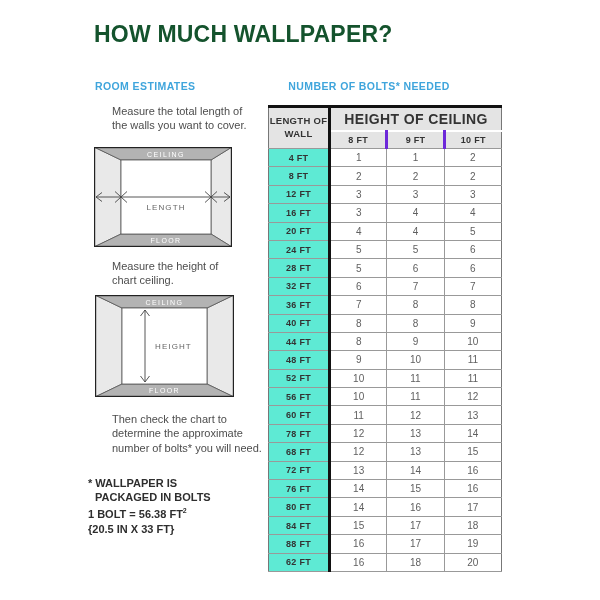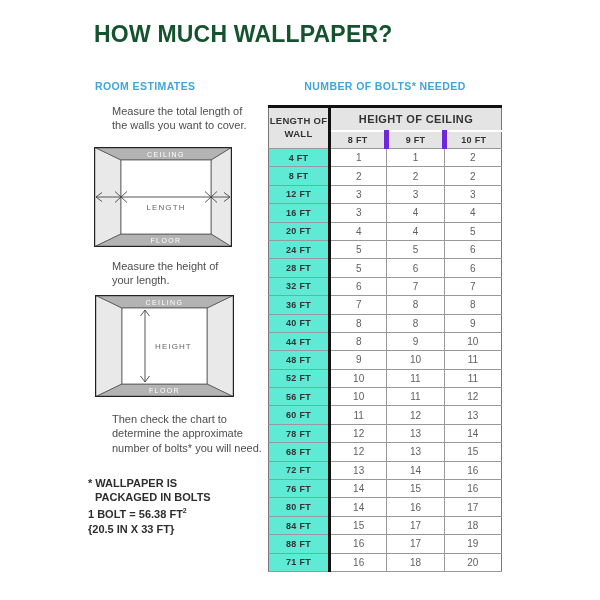--- a/index.html
+++ b/index.html
@@ -10,21 +10,21 @@
   }
   .abs{position:absolute;}
   .page-title{
     left:94px;top:21px;
     font-size:23px;font-weight:bold;color:#14532d;letter-spacing:.2px;
   }
   .section-heading{
     font-size:10.5px;font-weight:bold;color:#3fa5dc;letter-spacing:.4px;text-align:right;
   }
   .room-heading{left:95px;top:80px;}
-  .bolts-heading{left:268px;top:80px;width:234px;text-align:center;}
+  .bolts-heading{left:252px;top:80px;width:234px;text-align:center;}
   .step-text{
     left:112px;width:165px;
     font-size:11px;color:#4d4d4d;line-height:1.3;white-space:pre-line;
   }
   .step1{top:104px;}
   .step2{top:259px;}
   .step3{top:412px;}
   .footnote{
     left:88px;top:476px;width:170px;
     font-size:11px;font-weight:bold;color:#2e2e2e;line-height:1.3;
@@ -51,27 +51,27 @@
   table.bolts th, table.bolts td{
     text-align:center;vertical-align:middle;padding:0;
   }
   th.corner{
     width:59px;background:#e4e4e4;color:#333;
     font-size:9.5px;font-weight:bold;line-height:1.35;letter-spacing:.3px;
     border-right:3px solid #111;border-bottom:1px solid #999;
   }
   th.group{
     background:#e4e4e4;color:#333;height:22px;
-    font-size:11px;font-weight:bold;letter-spacing:.4px;
+    font-size:14px;font-weight:bold;letter-spacing:.4px;
     border-bottom:2px solid #ffffff;
   }
   tr.subheader th{
     background:#e4e4e4;color:#333;height:16px;
     font-size:9px;font-weight:bold;letter-spacing:.3px;
-    border-left:5px solid #6d28d9;border-bottom:1px solid #999;
+    border-left:3px solid #6d28d9;border-bottom:1px solid #999;
   }
   tr.subheader th:first-child{border-left:none;}
   tr.data-row{height:18.4px;}
   td.len{
     background:#5eead4;color:#333;font-size:9px;font-weight:bold;letter-spacing:.3px;
     border-right:3px solid #111;border-bottom:1px solid #999;
   }
   td.val{
     background:#fff;color:#606060;font-size:10px;
     border-left:1px solid #999;border-bottom:1px solid #999;
@@ -104,21 +104,21 @@
     <polyline points="130,45.5 136,50 130,54.5"></polyline>
     <line x1="21" y1="44.5" x2="33" y2="55.5"></line>
     <line x1="21" y1="55.5" x2="33" y2="44.5"></line>
     <line x1="111" y1="44.5" x2="123" y2="55.5"></line>
     <line x1="111" y1="55.5" x2="123" y2="44.5"></line>
   </g>
   <text class="svg-dim-label" x="72" y="62.5" text-anchor="middle">LENGTH</text>
 </svg>
 
 <div class="abs step-text step2">Measure the height of
-your length.</div>
+chart ceiling.</div>
 
 <svg class="abs diagram2" width="139" height="102" viewBox="0 0 139 102">
   <polygon points="0,0 27,13 27,89 0,102" fill="#e9e9e9" stroke="#555" stroke-width="0.8"></polygon>
   <polygon points="139,0 112,13 112,89 139,102" fill="#e9e9e9" stroke="#555" stroke-width="0.8"></polygon>
   <polygon points="0,0 139,0 112,13 27,13" fill="#b3b3b3" stroke="#555" stroke-width="0.8"></polygon>
   <polygon points="0,102 27,89 112,89 139,102" fill="#b3b3b3" stroke="#555" stroke-width="0.8"></polygon>
   <rect x="27" y="13" width="85" height="76" fill="#ffffff" stroke="#555" stroke-width="0.8"></rect>
   <rect x="0.6" y="0.6" width="137.8" height="100.8" fill="none" stroke="#222" stroke-width="1.2"></rect>
   <text class="svg-band-label" x="69.5" y="9.5" text-anchor="middle">CEILING</text>
   <text class="svg-band-label" x="69.5" y="98" text-anchor="middle">FLOOR</text>
@@ -282,20 +282,20 @@
           <td class="val">17</td>
           <td class="val">18</td>
         </tr>
         <tr class="data-row">
           <td class="len">88 FT</td>
           <td class="val">16</td>
           <td class="val">17</td>
           <td class="val">19</td>
         </tr>
         <tr class="data-row">
-          <td class="len">71 FT</td>
+          <td class="len">62 FT</td>
           <td class="val">16</td>
           <td class="val">18</td>
           <td class="val">20</td>
         </tr>
       </tbody>
   </table>
 </div>
 
 </body></html>

